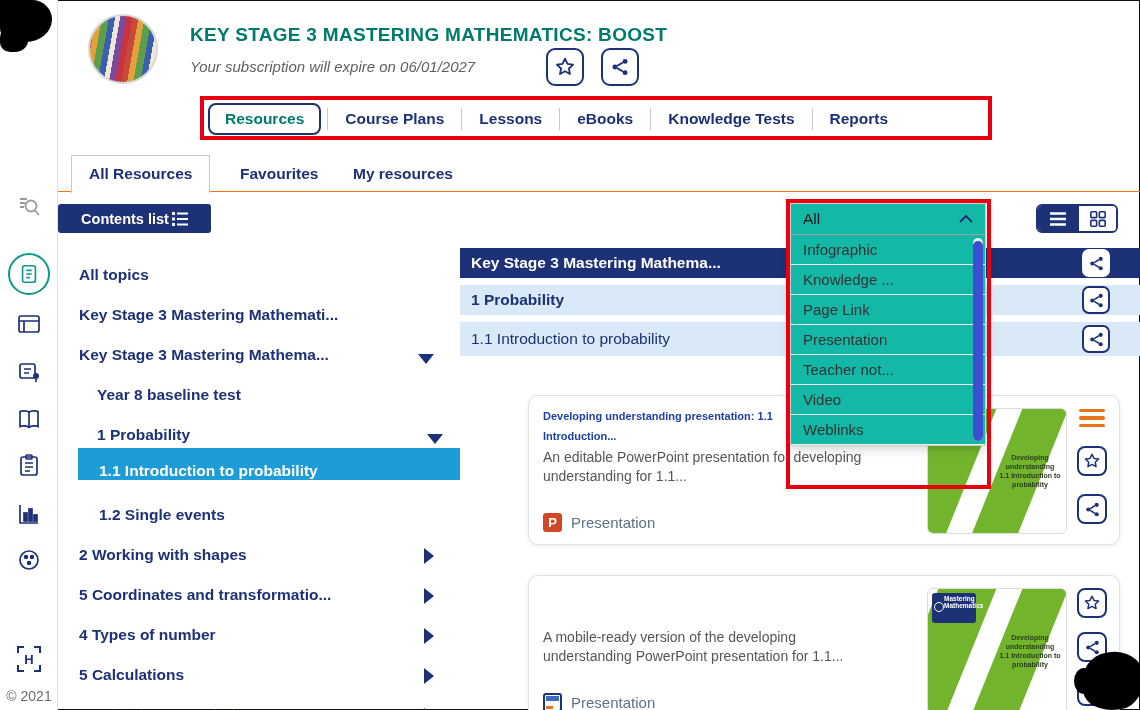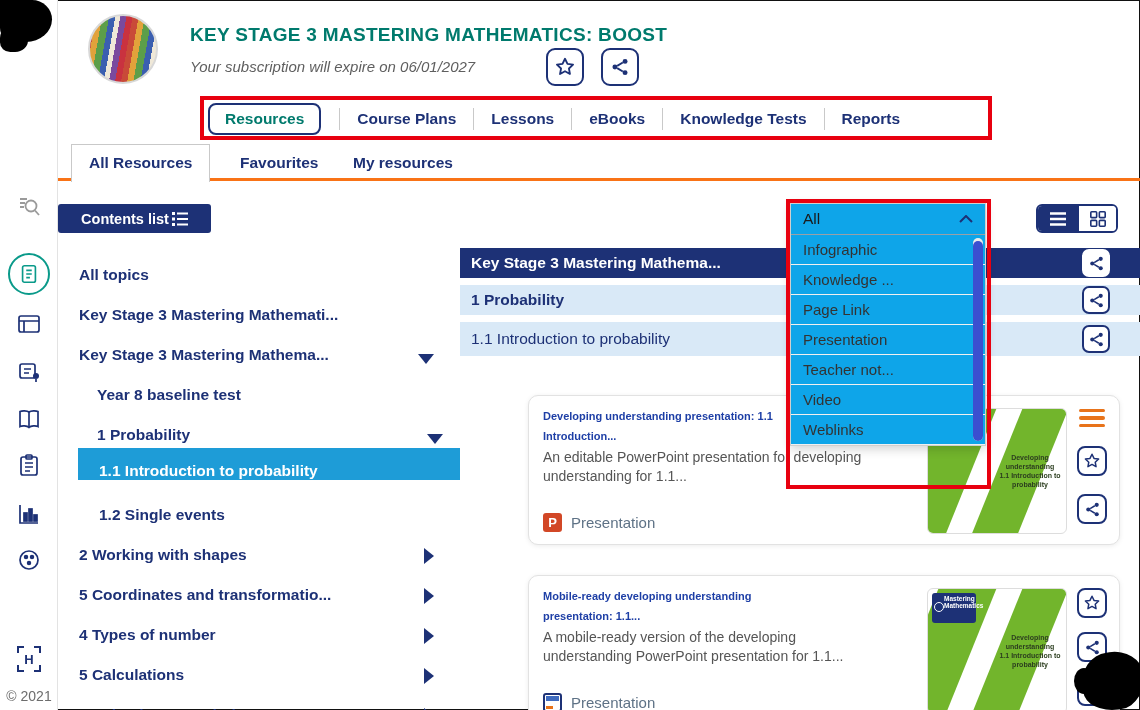--- a/index.html
+++ b/index.html
@@ -29,29 +29,29 @@
   .page-title{position:absolute;left:190px;top:24px;font-size:19px;font-weight:bold;
               color:var(--teal);letter-spacing:.3px}
   .page-sub{position:absolute;left:190px;top:58px;font-size:15px;font-style:italic;color:#5f5f5f}
   .hdr-btn{position:absolute;top:48px;width:38px;height:38px;background:#fff;cursor:pointer;
            border:2px solid var(--navy);border-radius:9px;display:flex;align-items:center;justify-content:center}
   .hdr-star{left:546px}.hdr-share{left:601px}
 
   
   .nav{position:absolute;left:208px;top:102px;height:34px;display:flex;align-items:center}
   .nav-tab{padding:0 17px;color:var(--navy);font-weight:bold;font-size:15.5px;cursor:pointer;white-space:nowrap}
-  .nav-tab.active{border:2px solid var(--navy);border-radius:8px;padding:5px 15px;color:var(--teal);margin-right:18px}
+  .nav-tab.active{border:2px solid var(--navy);border-radius:8px;padding:5px 15px;color:var(--teal);margin-right:6px}
   .nav-sep{width:1px;height:22px;background:#c9c9c9}
 
   .annot{position:absolute;border:4px solid var(--red);z-index:55;pointer-events:none}
   .annot-nav{left:200px;top:96px;width:792px;height:44px}
   .annot-dd{left:786px;top:199px;width:205px;height:290px}
 
   
-  .subtabs{position:absolute;left:58px;top:144px;width:1082px;height:37px;border-bottom:3px solid #f97316}
+  .subtabs{position:absolute;left:58px;top:155px;width:1082px;height:37px;border-bottom:1px solid #f97316}
   .subtab{position:absolute;top:0;color:var(--navy);font-weight:bold;font-size:15.5px;
           line-height:37px;cursor:pointer}
   .subtab.active{left:13px;height:38px;line-height:36px;padding:0 17px;background:#fff;
                  border:1px solid #c9c9c9;border-bottom:none}
   .subtab.t2{left:182px}.subtab.t3{left:295px}
 
   
   .contents-btn{position:absolute;left:58px;top:204px;width:153px;height:29px;background:var(--navy);
                 color:#fff;font-weight:bold;font-size:14.5px;display:flex;align-items:center;
                 justify-content:center;gap:3px;border:none;border-radius:3px;cursor:pointer;z-index:6}
@@ -110,21 +110,21 @@
   .thumb-logo{position:absolute;left:4px;top:4px;width:44px;height:30px;background:var(--navy);
               border-radius:3px;color:#fff;font-size:6.5px;line-height:7px;padding:2px 2px 2px 12px;font-weight:bold}
   .thumb-logo::before{content:"";position:absolute;left:2px;top:9px;width:8px;height:8px;
                       border:1.5px solid #fff;border-radius:50%}
   .ibox{position:absolute;right:12px;width:30px;height:30px;border:2px solid var(--navy);border-radius:8px;
         background:#fff;display:flex;align-items:center;justify-content:center;cursor:pointer}
   .menu-btn{position:absolute;right:14px;top:12px;width:26px;height:20px;background:none;border:none;cursor:pointer}
   .menu-btn span{display:block;height:3.5px;border-radius:2px;background:var(--orange);margin-bottom:4px}
 
   
-  .dd{position:absolute;left:790px;top:203px;width:196px;background:#0ea5e9;z-index:45;
+  .dd{position:absolute;left:790px;top:203px;width:196px;background:#14b8a6;z-index:45;
       border:1px solid #cfcfcf;box-shadow:0 3px 10px rgba(0,0,0,.18)}
   .dd-head{height:31px;display:flex;align-items:center;justify-content:space-between;
            padding:0 12px;font-size:15.5px;color:#1a1a1a;border-bottom:1px solid #9aa0a6;cursor:pointer}
   .dd-opt{height:30px;line-height:30px;padding-left:12px;font-size:15px;color:#333;
           border-bottom:1px solid #f0f0f0;cursor:pointer}
   .dd-opt:last-child{border-bottom:none}
   .dd-track{position:absolute;right:2px;top:34px;bottom:4px;width:10px;background:#ececec;border-radius:5px}
   .dd-thumb{position:absolute;right:2px;top:37px;width:10px;height:200px;background:var(--scroll-blue);
             border-radius:5px;cursor:grab}
 
@@ -385,21 +385,20 @@
       <svg width="15" height="15" viewBox="0 0 16 16" fill="#1d3176">
         <circle cx="12.5" cy="3" r="2.2"></circle>
           <circle cx="3.5" cy="8" r="2.2"></circle>
           <circle cx="12.5" cy="13" r="2.2"></circle>
         <path d="M5.5 7l5-3M5.5 9l5 3" stroke="#1d3176" stroke-width="1.6"></path>
       </svg>
     </button>
   </article>
 
   <article class="card c2">
-    <div class="card-title">Mobile-ready developing understanding presentation: 1.1...</div>
     <div class="card-desc">A mobile-ready version of the developing understanding PowerPoint presentation for 1.1...</div>
     <div class="card-type">
       <span class="mob-ic"></span>
       <span>Presentation</span>
     </div>
     <div class="thumb">
       <div class="band b1"></div>
       <div class="band b2"></div>
       <div class="thumb-logo">Mastering Mathematics</div>
       <div class="thumb-cap">

